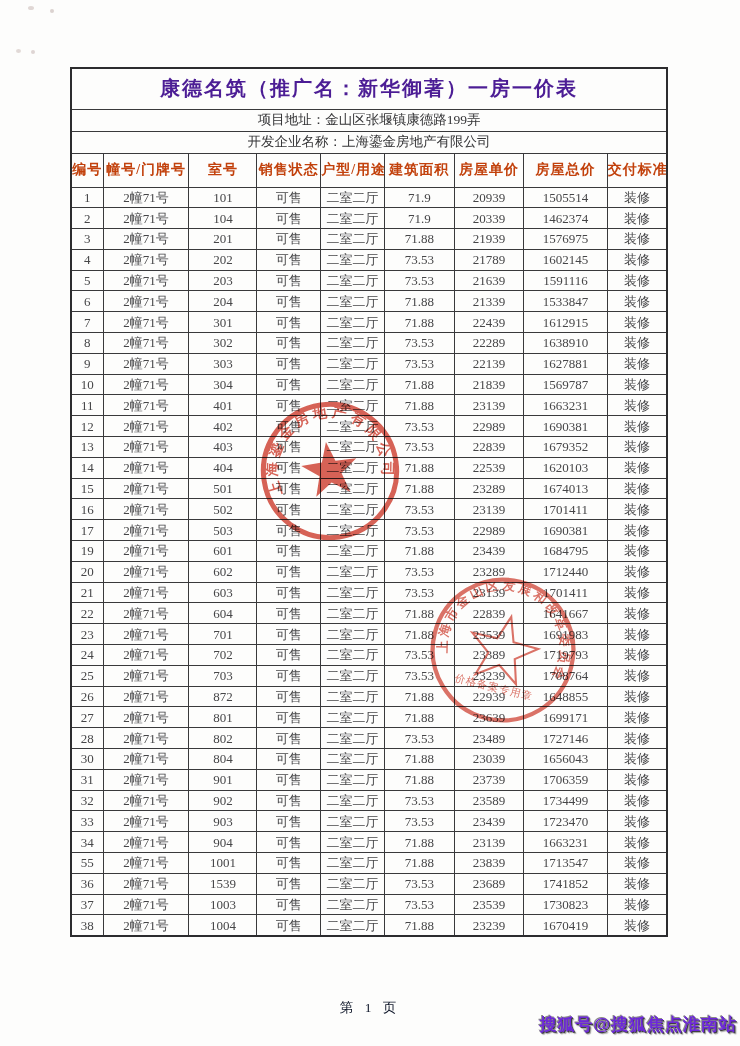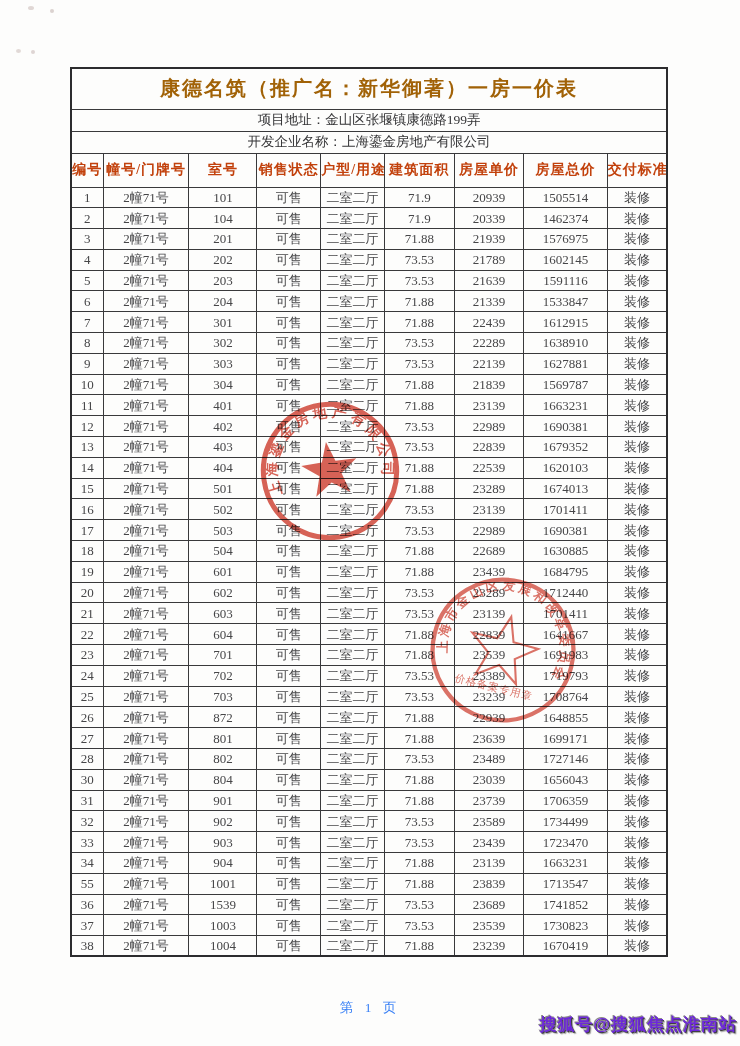--- a/index.html
+++ b/index.html
@@ -25,33 +25,33 @@
     width: 598px;
     border-collapse: collapse;
     table-layout: fixed;
   }
   table.price, table.price td, table.price th { border: 1px solid #39393b; }
   table.price { border: 2px solid #2c2c2e; }
   td, th { text-align: center; vertical-align: middle; overflow: hidden; white-space: nowrap; }
 
   tr.title-row td {
     height: 41px;
-    font-size: 20px; font-weight: bold; color: #a16207;
+    font-size: 20px; font-weight: bold; color: #4c1d95;
     letter-spacing: 2px;
   }
   tr.meta-row td { height: 22px; font-size: 13.5px; color: #333335; }
   tr.head-row th {
     height: 34px; font-size: 14px; font-weight: bold; color: #c2410c;
     letter-spacing: 1px;
   }
   tr.data-row td { height: 20.8px; font-size: 13px; color: #464648; line-height: 1; }
 
   .footer {
     position: absolute; left: 0; top: 999px; width: 740px;
-    text-align: center; font-size: 13.5px; color: #3b82f6; letter-spacing: 4px;
+    text-align: center; font-size: 13.5px; color: #0f172a; letter-spacing: 4px;
   }
 
   .stamp {
     position: absolute; color: #cd3727;
     mix-blend-mode: multiply; opacity: .78;
     pointer-events: none;
   }
   .stamp.one { left: 257px; top: 398px; width: 146px; height: 146px; transform: rotate(-8deg); }
   .stamp.two { left: 427px; top: 574px; width: 152px; height: 152px; transform: rotate(14deg); opacity: .7; }
   .stamp svg { width: 100%; height: 100%; display: block; }
@@ -305,31 +305,20 @@
         <td>2幢71号</td>
         <td>503</td>
         <td>可售</td>
         <td>二室二厅</td>
         <td>73.53</td>
         <td>22989</td>
         <td>1690381</td>
         <td>装修</td>
       </tr>
 
-      <tr class="data-row">
-        <td>18</td>
-        <td>2幢71号</td>
-        <td>504</td>
-        <td>可售</td>
-        <td>二室二厅</td>
-        <td>71.88</td>
-        <td>22689</td>
-        <td>1630885</td>
-        <td>装修</td>
-      </tr>
 
       <tr class="data-row">
         <td>19</td>
         <td>2幢71号</td>
         <td>601</td>
         <td>可售</td>
         <td>二室二厅</td>
         <td>71.88</td>
         <td>23439</td>
         <td>1684795</td>

